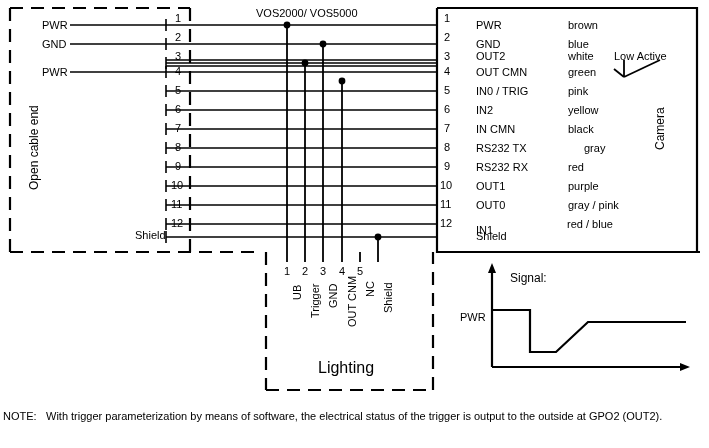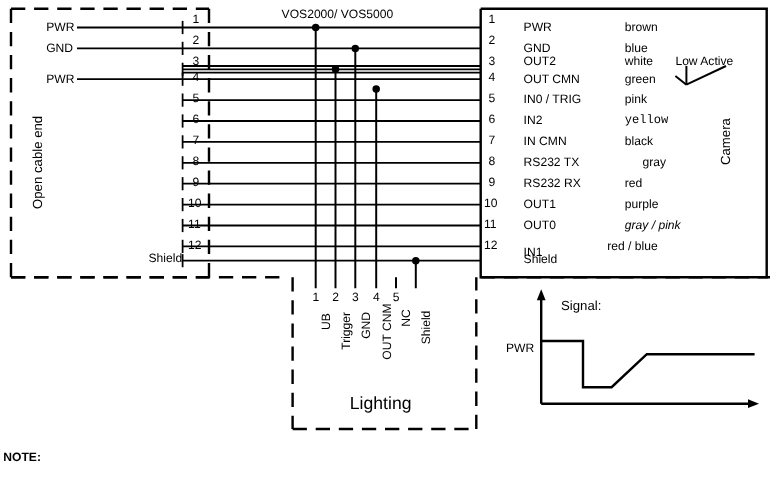--- a/index.html
+++ b/index.html
@@ -184,27 +184,27 @@
   <div class="lbl" style="left:476px;top:181px;">OUT1</div>
   <div class="lbl" style="left:476px;top:200px;">OUT0</div>
   <div class="lbl" style="left:476px;top:225px;">IN1</div>
   <div class="lbl" style="left:476px;top:231px;">Shield</div>
 
   <div class="lbl" style="left:568px;top:20px;">brown</div>
   <div class="lbl" style="left:568px;top:39px;">blue</div>
   <div class="lbl" style="left:568px;top:51px;">white</div>
   <div class="lbl" style="left:568px;top:67px;">green</div>
   <div class="lbl" style="left:568px;top:86px;">pink</div>
-  <div class="lbl" style="left:568px;top:105px;font-family:Liberation Mono, monospace;">yellow</div>
+  <div class="lbl" style="left:568px;top:105px;">yellow</div>
   <div class="lbl" style="left:568px;top:124px;">black</div>
   <div class="lbl" style="left:568px;top:143px;margin-left:16px;">gray</div>
   <div class="lbl" style="left:568px;top:162px;">red</div>
   <div class="lbl" style="left:568px;top:181px;">purple</div>
-  <div class="lbl" style="left:568px;top:200px;font-style:italic;">gray / pink</div>
-  <div class="lbl" style="left:552px;top:219px;text-align:right;">red / blue</div>
+  <div class="lbl" style="left:568px;top:200px;">gray / pink</div>
+  <div class="lbl" style="left:567px;top:219px;text-align:right;">red / blue</div>
 
   <div class="lbl" style="left:614px;top:51px;">Low Active</div>
 
   <div class="num" style="left:284px;top:266px;">1</div>
   <div class="num" style="left:302px;top:266px;">2</div>
   <div class="num" style="left:320px;top:266px;">3</div>
   <div class="num" style="left:339px;top:266px;">4</div>
   <div class="num" style="left:357px;top:266px;">5</div>
 
   <div class="vert" style="left:292px;top:300px;">UB</div>
@@ -212,15 +212,16 @@
   <div class="vert" style="left:328px;top:308px;">GND</div>
   <div class="vert" style="left:347px;top:327px;">OUT CNM</div>
   <div class="vert" style="left:365px;top:297px;">NC</div>
   <div class="vert" style="left:383px;top:313px;">Shield</div>
 
   <div class="lbl" style="left:318px;top:360px;font-size:16px;">Lighting</div>
 
   <div class="lbl" style="left:510px;top:272px;font-size:12px;">Signal:</div>
   <div class="lbl" style="left:460px;top:312px;">PWR</div>
 
-  <div class="note" style="left:3px;top:409px;font-weight:bold;">NOTE:</div>
+  <div class="note" style="left:3px;top:409px;font-weight:normal;">NOTE:</div>
+  <div class="note" style="left:46px;top:409px;">With trigger parameterization by means of software, the electrical status of the trigger is output to the outside at GPO2 (OUT2).</div>
 
 </div>
 
 </body></html>

